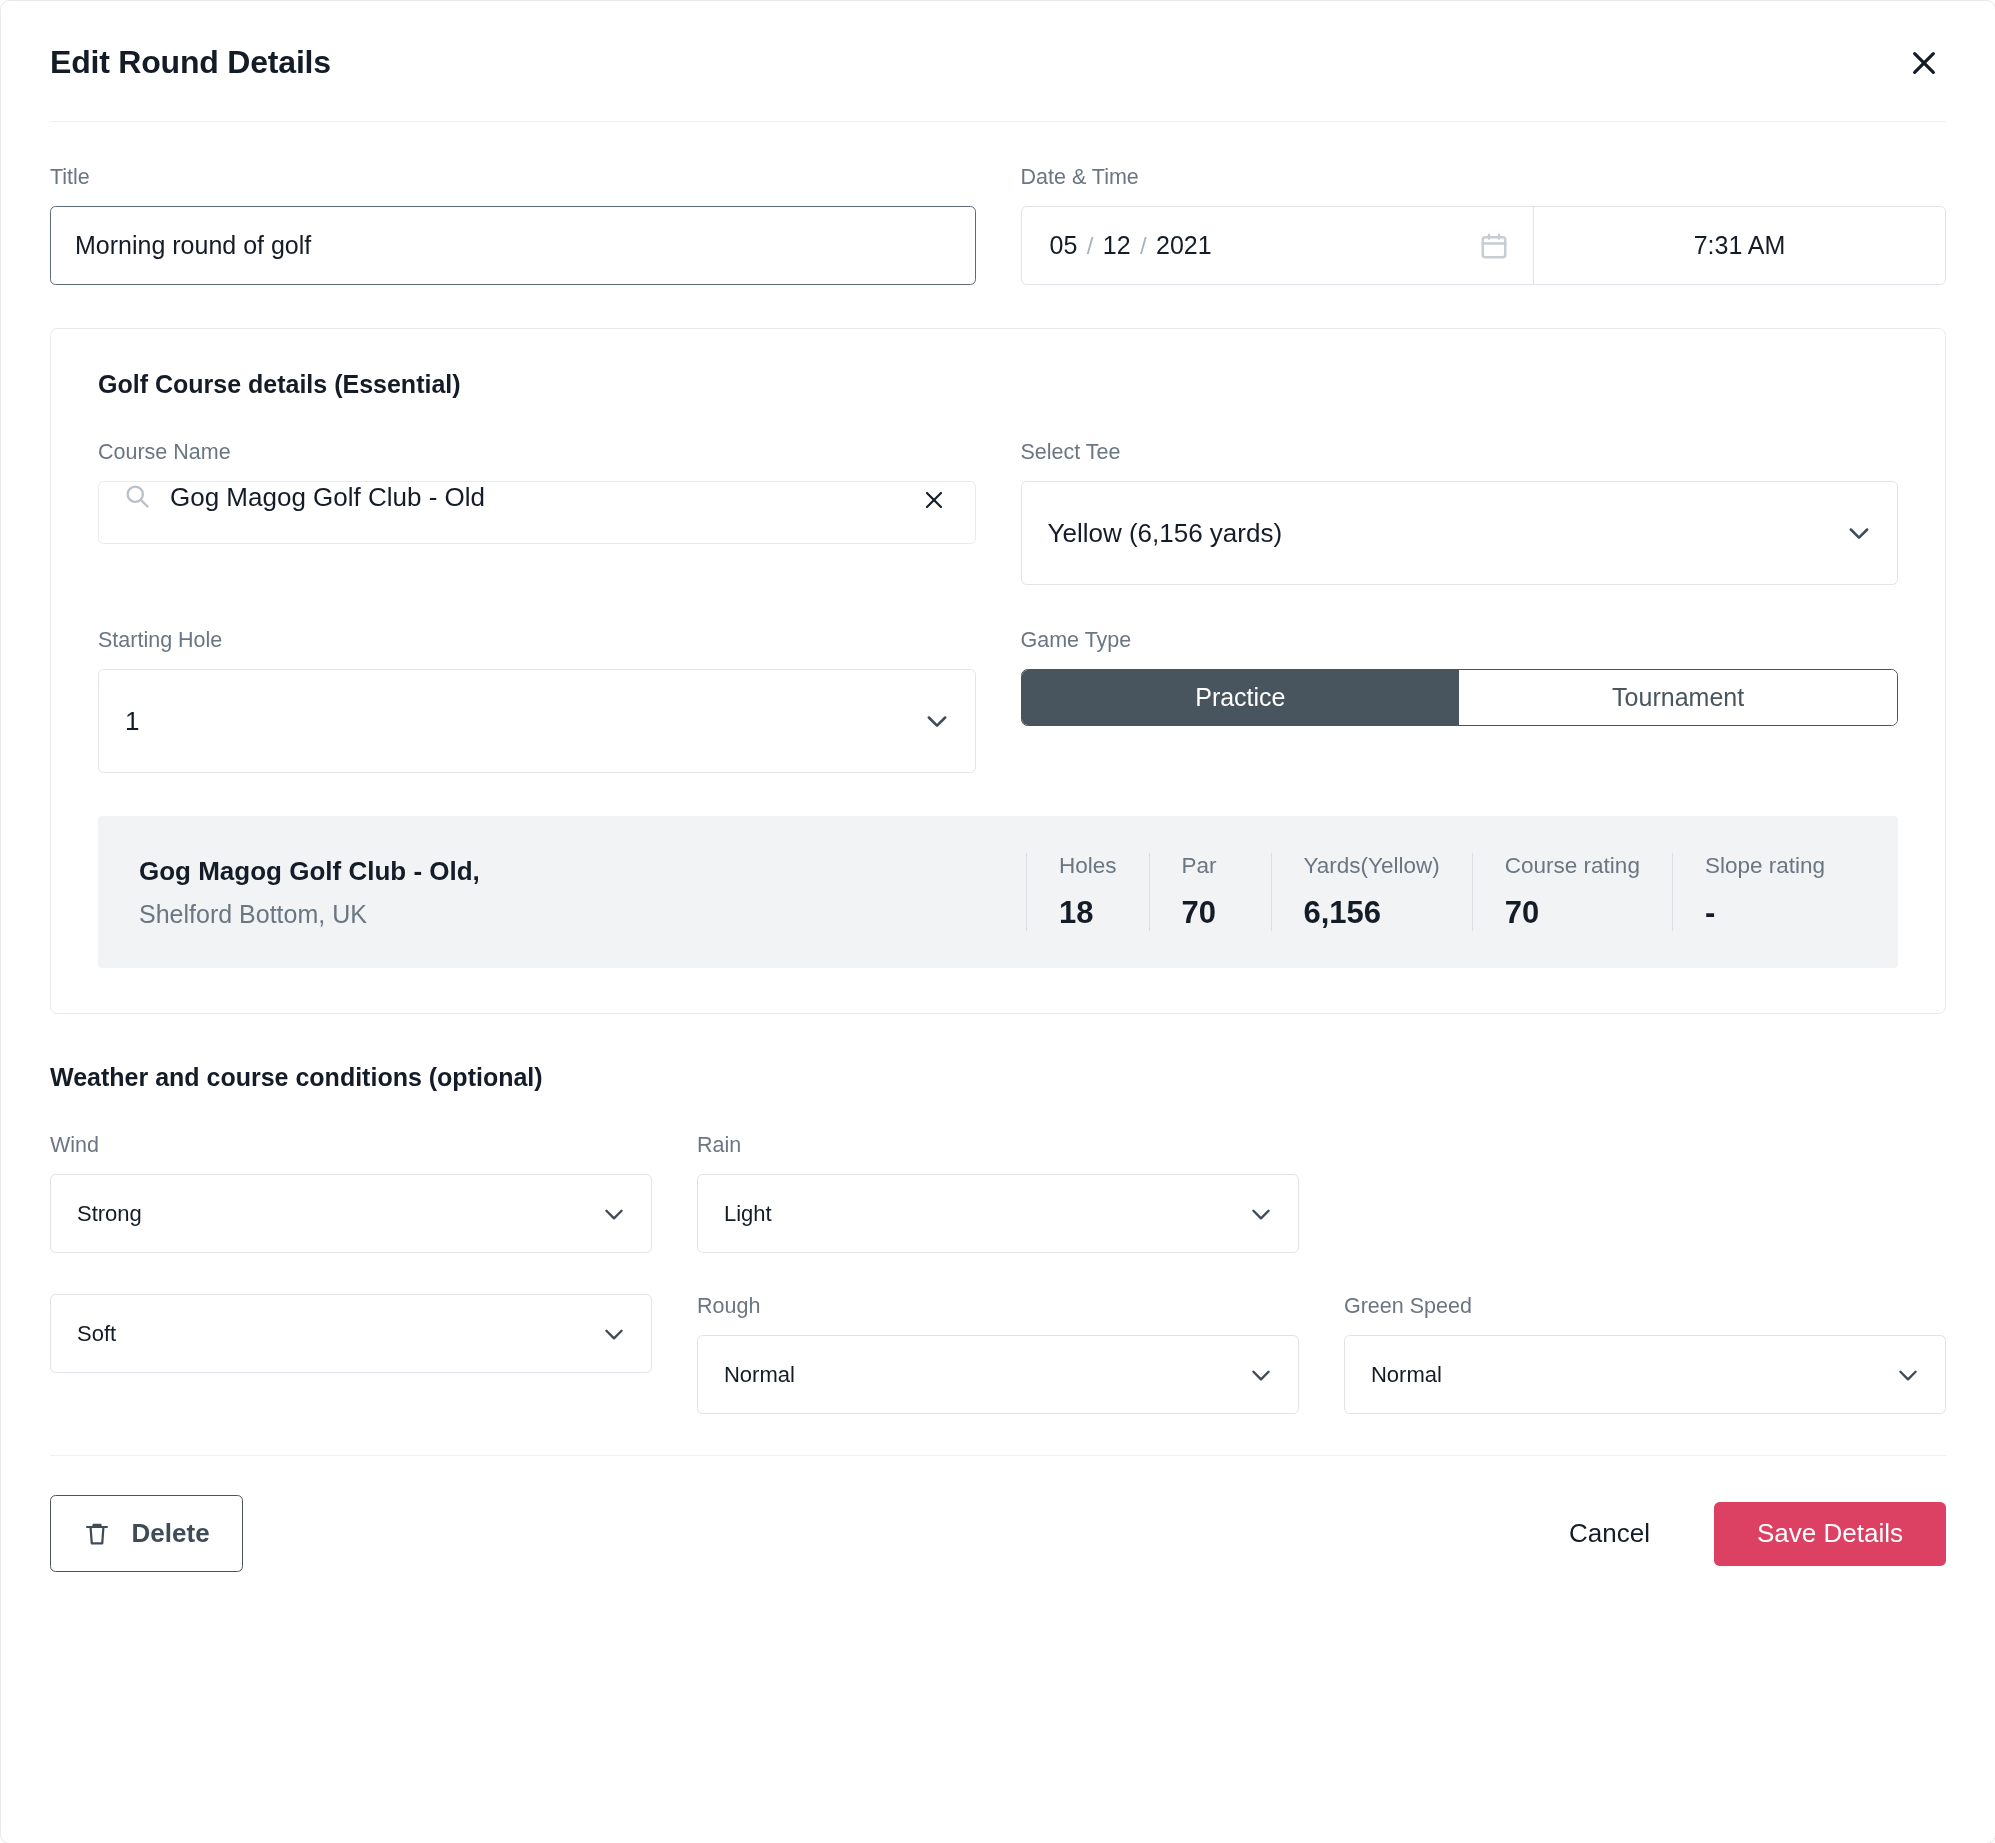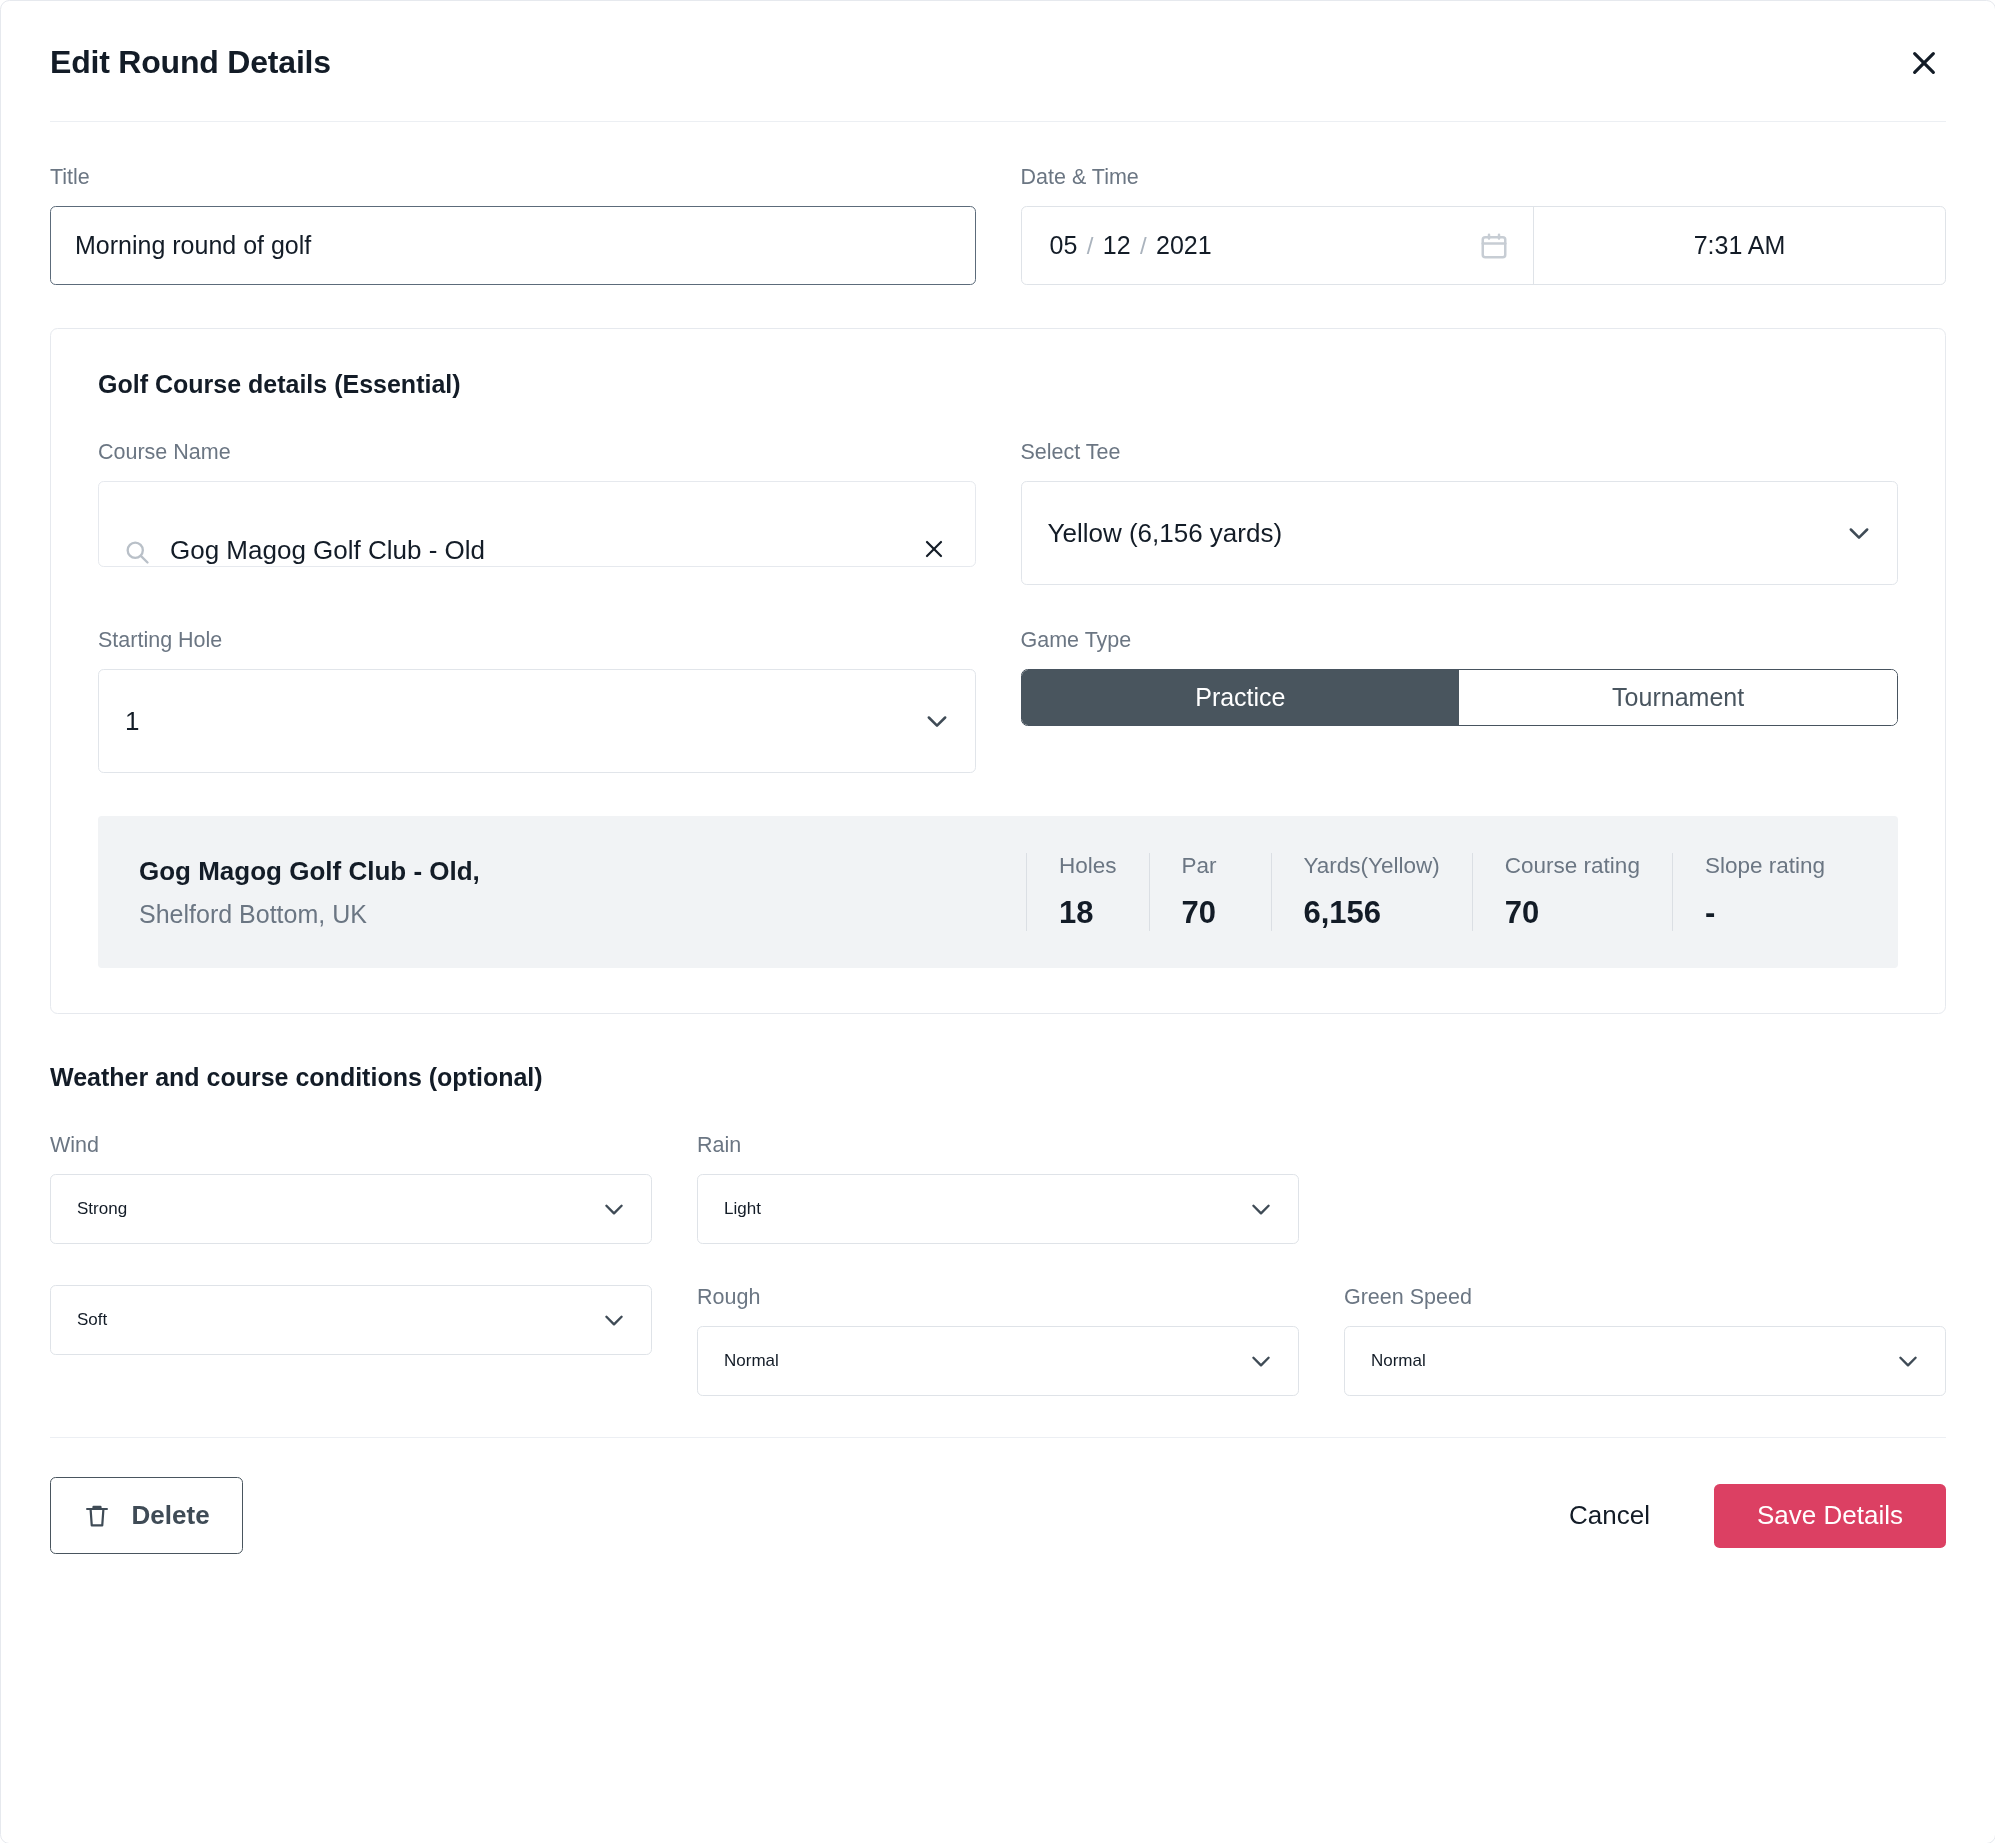--- a/index.html
+++ b/index.html
@@ -111,25 +111,25 @@
   }
   .card-title {
     font-size: 25px;
     font-weight: 700;
     color: #131c27;
     margin-bottom: 41px;
   }
 
   
   .search-box {
-    height: 86px;
+    height: 63px;
     border: 1.9px solid #e6e9ee;
     border-radius: 5.6px;
     display: flex;
-    align-items: flex-end;
+    align-items: flex-start;
     padding: 0 22.5px 0 24px;
     background: #fff;
   }
   .search-icon { flex: 0 0 auto; margin-right: 19px; display: flex; }
   .search-val { flex: 1; font-size: 26px; color: #131c27; }
   .clear-x { flex: 0 0 auto; cursor: pointer; display: flex; padding: 5.6px; }
 
   
   .select-box {
     height: 104px;
@@ -137,21 +137,21 @@
     border-radius: 5.6px;
     background: #fff;
     display: flex;
     align-items: center;
     justify-content: space-between;
     padding: 0 24px 0 26px;
     font-size: 26px;
     color: #131c27;
     cursor: pointer;
   }
-  .select-box.sm { height: 70px; font-size: 17px; border-color: #dfe3e8; }
+  .select-box.sm { height: 79px; font-size: 22px; border-color: #dfe3e8; }
   .chev { display: flex; align-items: center; }
 
   
   .toggle-group {
     display: flex;
     height: 57px;
     border: 1.9px solid #48545f;
     border-radius: 6.6px;
     overflow: hidden;
   }

